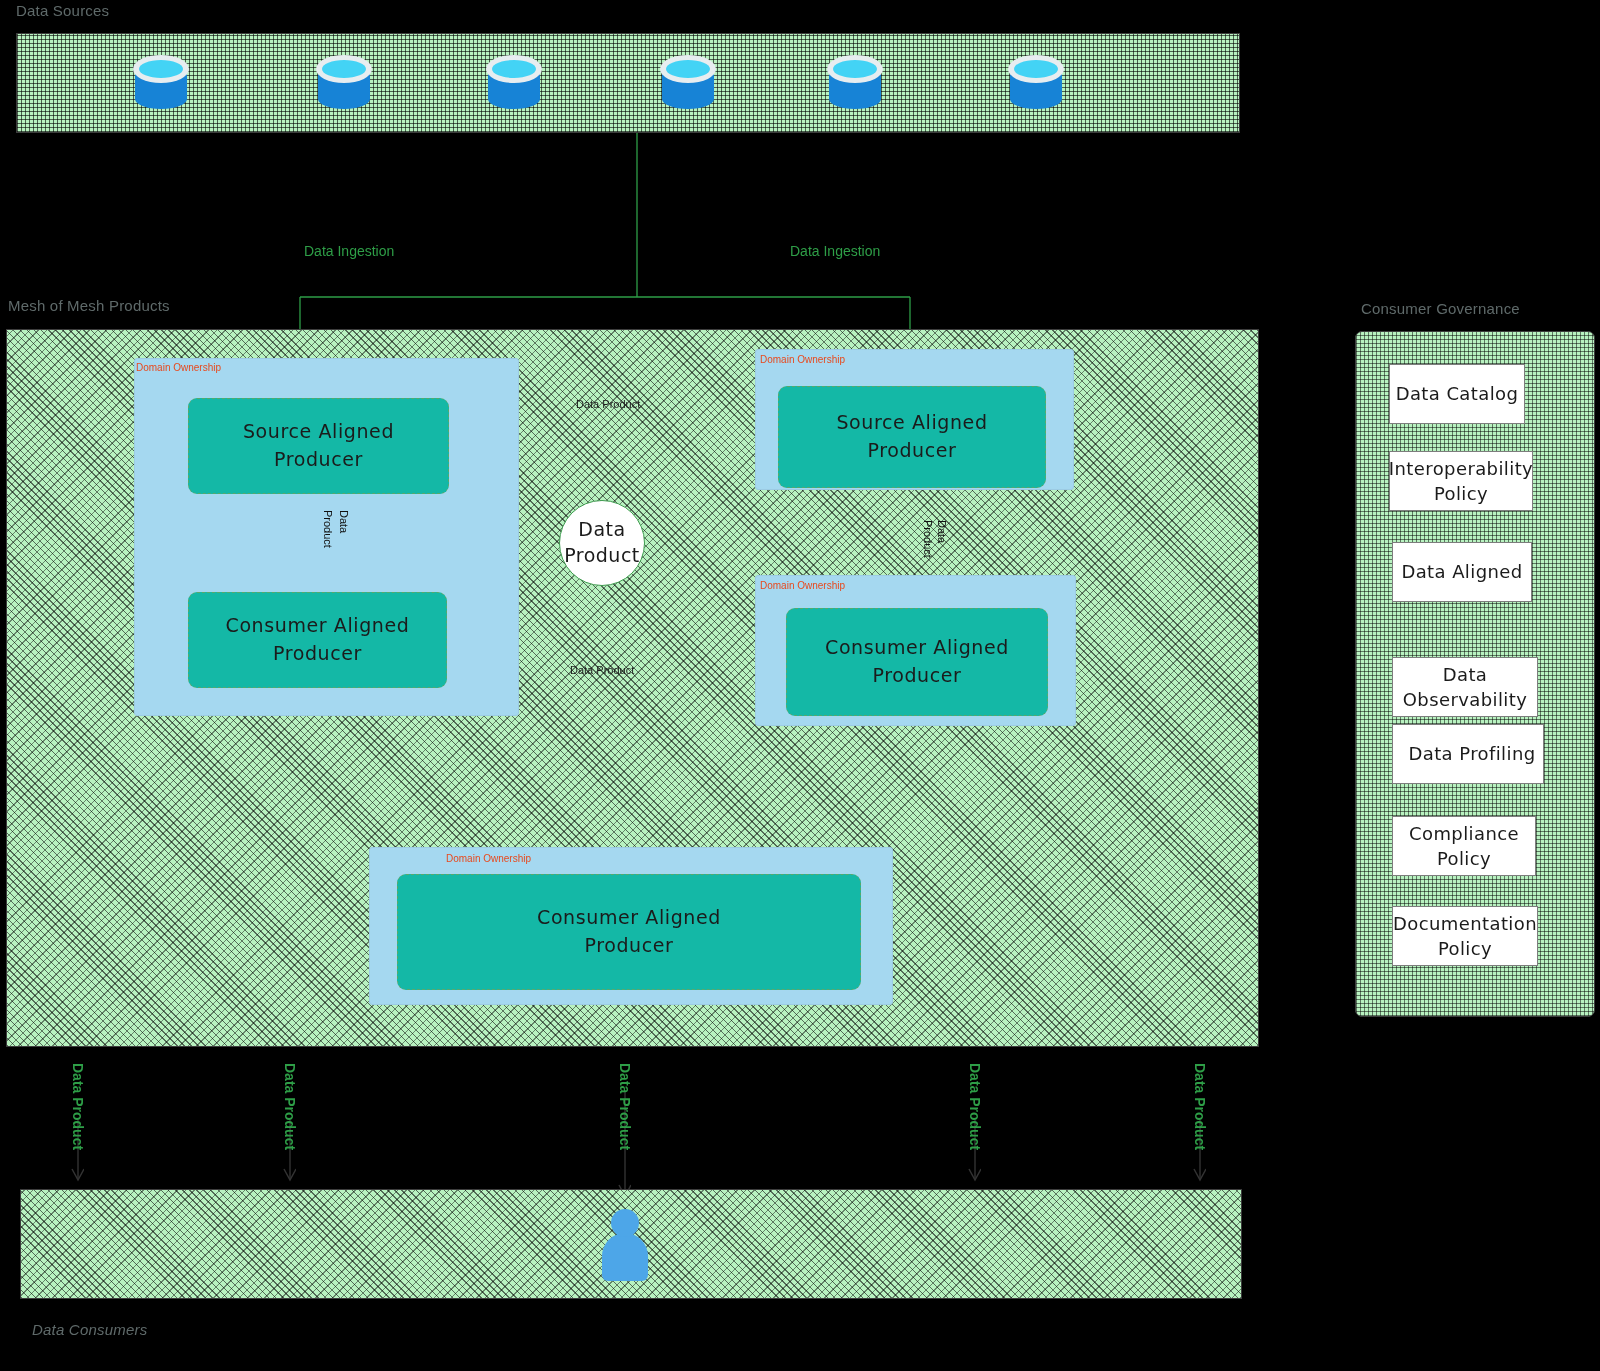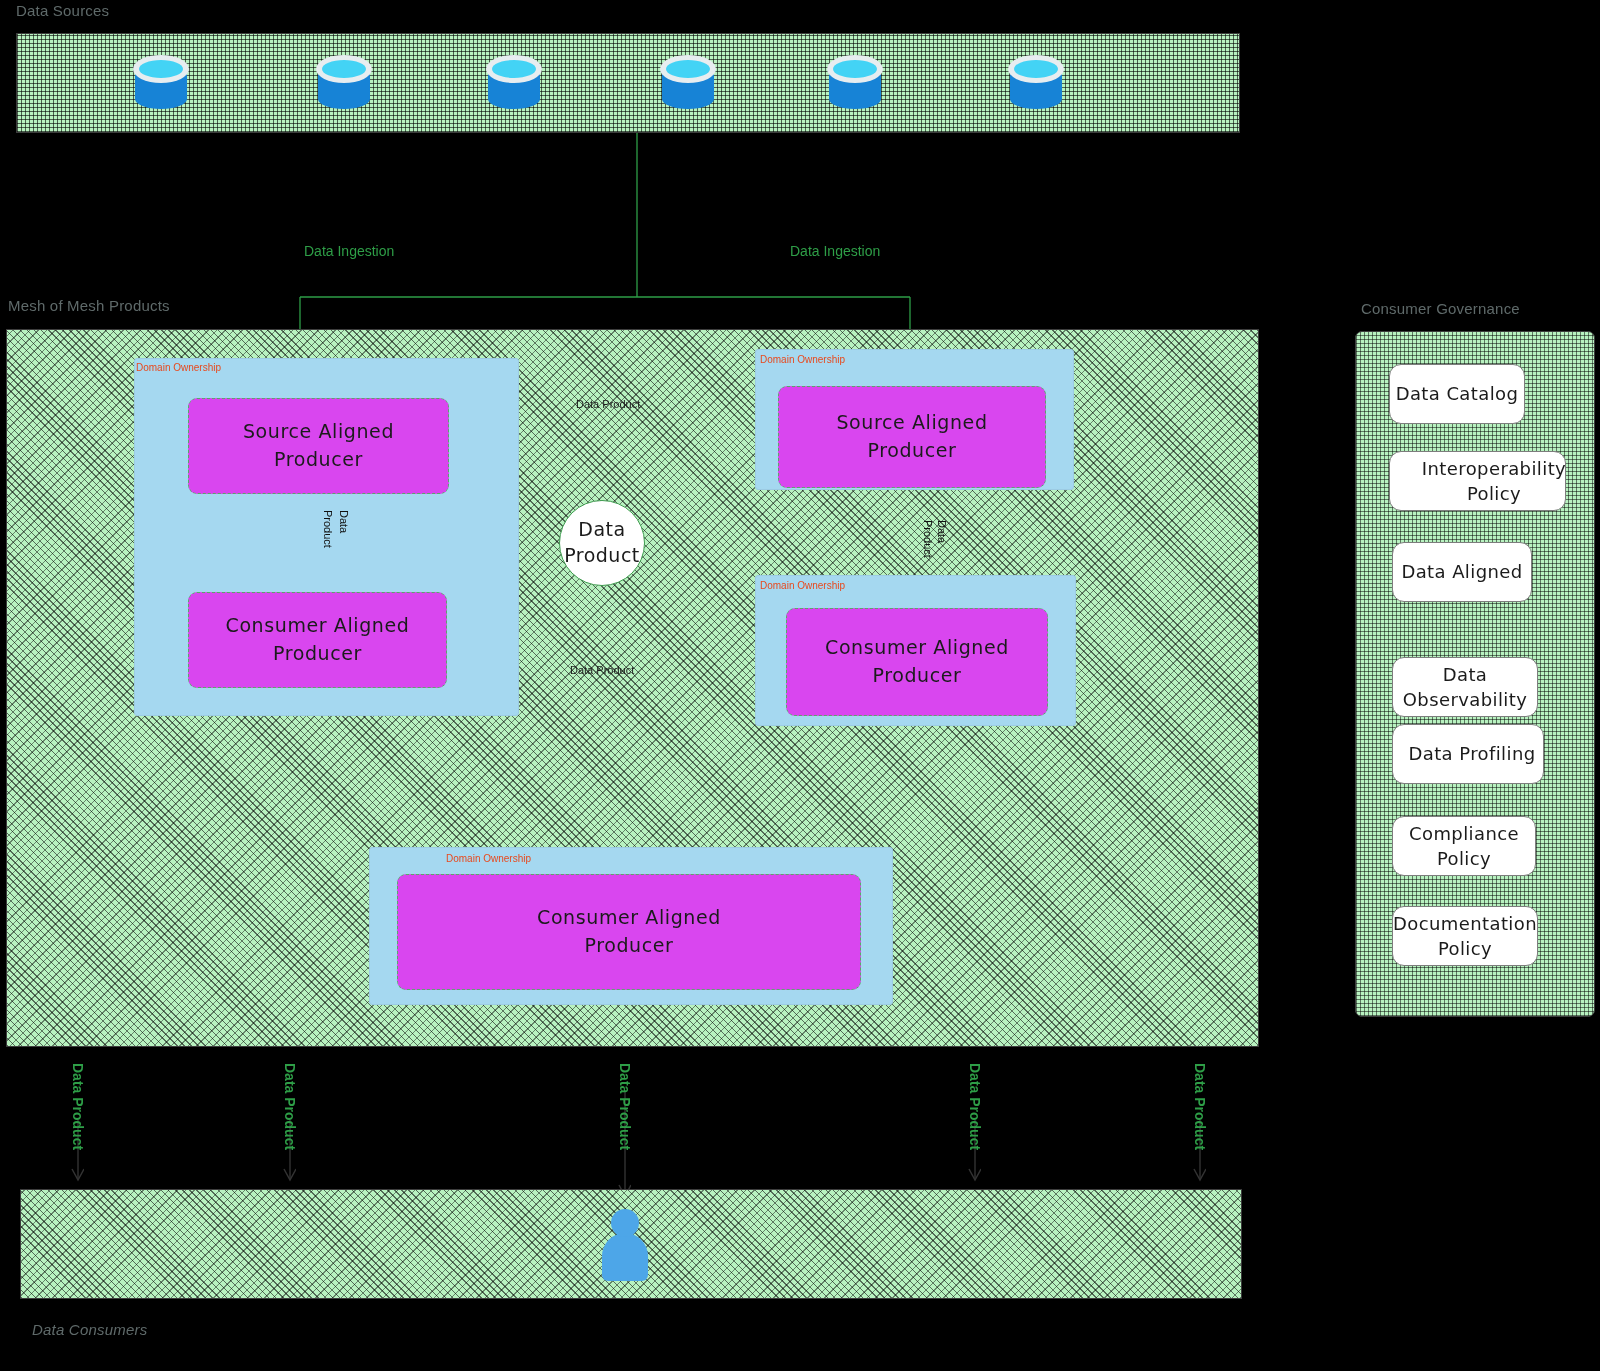--- a/index.html
+++ b/index.html
@@ -42,41 +42,41 @@
     position:absolute;background:#a5d8f0;border:1px solid #9ccbe3;
     box-sizing:border-box;border-radius:3px;
   }
   .domain-label{
     position:absolute;color:#e8491d;font-size:10px;white-space:nowrap;
     font-family:"Liberation Sans",sans-serif;
   }
 
   
   .node{
-    position:absolute;background:#d946ef;border:1px dashed #5aa86a;
+    position:absolute;background:#14b8a6;border:1px dashed #5aa86a;
     border-radius:9px;box-sizing:border-box;
     display:flex;align-items:center;justify-content:center;text-align:center;
     font-family:"DejaVu Sans",sans-serif;
     font-size:19px;color:#1b1b1b;line-height:1.45;
     letter-spacing:.6px;
   }
   .node span{display:block;}
 
   
   .ellipse{
     position:absolute;background:#fff;border:1px solid #3f9b4f;
     border-radius:50%;display:flex;align-items:center;justify-content:center;
     text-align:center;font-family:"DejaVu Sans",sans-serif;font-size:19px;
     color:#1b1b1b;line-height:1.35;letter-spacing:.5px;
   }
 
   
   .govcard{
     position:absolute;background:#fff;border:1px solid #7d7d7d;
-    border-radius:12px;display:flex;align-items:center;justify-content:center;
+    border-radius:0;display:flex;align-items:center;justify-content:center;
     text-align:center;font-family:"DejaVu Sans",sans-serif;font-size:18px;
     color:#1b1b1b;line-height:1.4;letter-spacing:.4px;
   }
 
   
   .elabel{
     position:absolute;font-size:11px;color:#111;white-space:nowrap;
     font-family:"Liberation Sans",sans-serif;
   }
   .elabel.vert{transform-origin:0 0;transform:rotate(90deg);}
@@ -277,21 +277,21 @@
 <div class="region-caption" style="left:1361px;top:300px;">Consumer Governance</div>
 
 <div class="greenbox gov" style="left:1355px;top:331px;width:240px;height:686px;"></div>
 
 <div class="govcard" style="left:1389px;top:364px;width:134px;height:58px;">
   <div>
     <span>Data</span>
     <span>Catalog</span>
   </div>
 </div>
-<div class="govcard" style="left:1389px;top:451px;width:142px;height:58px;padding-left:33px;">
+<div class="govcard" style="left:1389px;top:451px;width:142px;height:58px;">
   <div>
     <span>Interoperability</span>
     <span>Policy</span>
   </div>
 </div>
 <div class="govcard" style="left:1392px;top:542px;width:138px;height:58px;">
   <div>
     <span>Data</span>
     <span>Aligned</span>
   </div>

